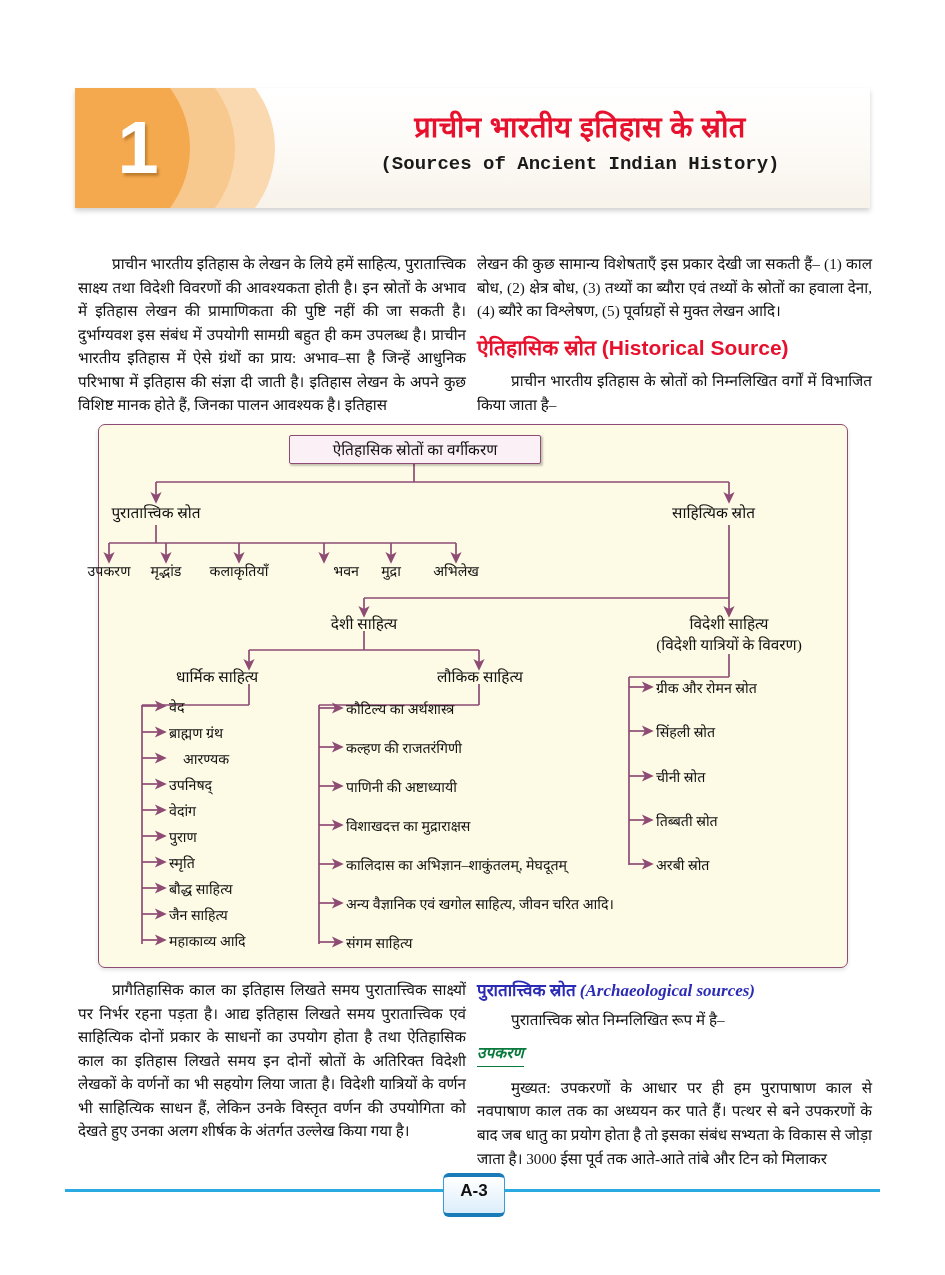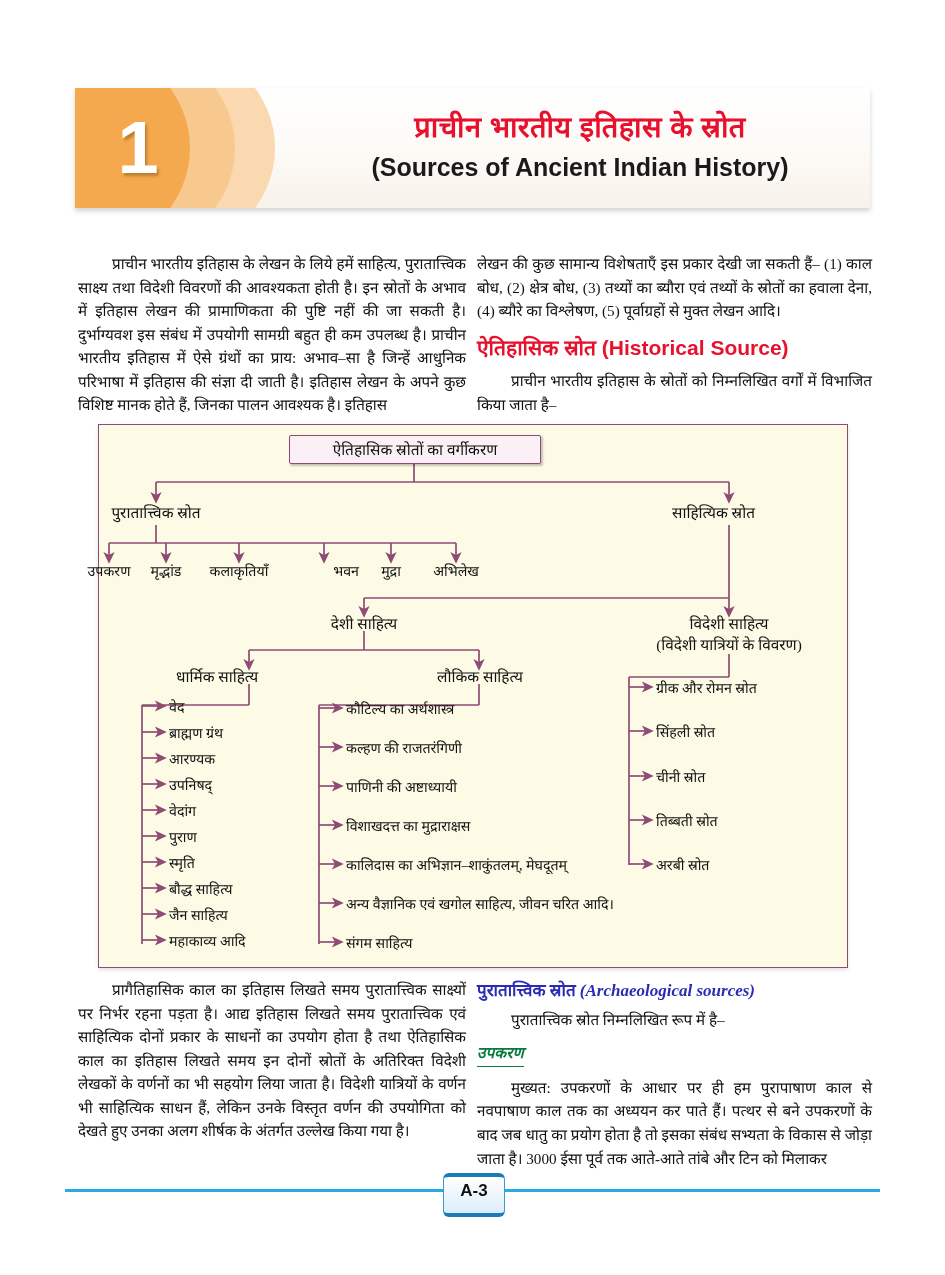--- a/index.html
+++ b/index.html
@@ -27,22 +27,22 @@
     color:#ffffff;font-family:"Liberation Sans",sans-serif;
     font-size:74px;font-weight:bold;line-height:92px;text-align:center;
     text-shadow:2px 3px 3px rgba(120,70,10,.45);
   }
   #header-titles{position:absolute;left:225px;top:18px;width:560px;text-align:center;}
   #header-title-hi{
     color:#e8112d;font-size:29px;font-weight:bold;letter-spacing:.3px;
     font-family:"Liberation Sans",sans-serif;
   }
   #header-title-en{
-    margin-top:8px;color:#1a1a1a;font-size:25px;font-weight:bold;
-    font-family:Liberation Sans, sans-serif;
+    margin-top:8px;color:#1a1a1a;font-size:19px;font-weight:bold;
+    font-family:Liberation Mono, monospace;
   }
 
   
   .col{position:absolute;font-size:15.2px;line-height:1.55;color:#111;text-align:justify;}
   .col p{margin:0;}
   .col p.indent{text-indent:34px;}
   #col-left-top{left:78px;top:252px;width:388px;}
   #col-right-top{left:477px;top:252px;width:395px;}
   #col-left-bottom{left:78px;top:978px;width:388px;}
   #col-right-bottom{left:477px;top:978px;width:395px;}
@@ -57,21 +57,21 @@
   .head-blue i{}
   .head-green{
     color:#0a7a3c;font-weight:bold;font-style:italic;font-size:15.5px;
     margin:9px 0 4px 0;display:inline-block;
     border-bottom:1.6px solid #0a7a3c;padding-bottom:1px;
   }
 
   
   #flowchart{
     position:absolute;left:98px;top:424px;width:748px;height:542px;
-    background:#fdfbe6;border:1.6px solid #8e4b74;border-radius:0;
+    background:#fdfbe6;border:1.6px solid #8e4b74;border-radius:7px;
     box-shadow:0 2px 4px rgba(0,0,0,.12);
   }
   #flow-svg{position:absolute;left:0;top:0;width:748px;height:542px;}
   .fl{
     position:absolute;font-size:14.6px;color:#111;white-space:nowrap;
     font-family:"Liberation Serif",serif;
   }
   .fl-node{font-size:15.4px;}
   #node-root{
     position:absolute;left:190px;top:10px;width:250px;height:27px;
@@ -194,21 +194,21 @@
 
   <div class="fl fl-node" style="left:210px;top:188px;width:110px;text-align:center;">देशी साहित्य</div>
   <div class="fl fl-node" style="left:570px;top:188px;width:120px;text-align:center;">विदेशी साहित्य</div>
   <div class="fl fl-node" style="left:528px;top:209px;width:204px;text-align:center;">(विदेशी यात्रियों के विवरण)</div>
 
   <div class="fl fl-node" style="left:77px;top:241px;width:120px;text-align:left;">धार्मिक साहित्य</div>
   <div class="fl fl-node" style="left:322px;top:241px;width:118px;text-align:center;">लौकिक साहित्य</div>
 
   <div class="fl fl-leaf" style="left:70px;top:272px;">वेद</div>
   <div class="fl fl-leaf" style="left:70px;top:298px;">ब्राह्मण ग्रंथ</div>
-  <div class="fl fl-leaf" style="left:70px;top:324px;">आरण्यक</div>
+  <div class="fl fl-leaf" style="left:84px;top:324px;">आरण्यक</div>
   <div class="fl fl-leaf" style="left:70px;top:350px;">उपनिषद्</div>
   <div class="fl fl-leaf" style="left:70px;top:376px;">वेदांग</div>
   <div class="fl fl-leaf" style="left:70px;top:402px;">पुराण</div>
   <div class="fl fl-leaf" style="left:70px;top:428px;">स्मृति</div>
   <div class="fl fl-leaf" style="left:70px;top:454px;">बौद्ध साहित्य</div>
   <div class="fl fl-leaf" style="left:70px;top:480px;">जैन साहित्य</div>
   <div class="fl fl-leaf" style="left:70px;top:506px;">महाकाव्य आदि</div>
 
   <div class="fl fl-leaf" style="left:247px;top:274px;">कौटिल्य का अर्थशास्त्र</div>
   <div class="fl fl-leaf" style="left:247px;top:313px;">कल्हण की राजतरंगिणी</div>

